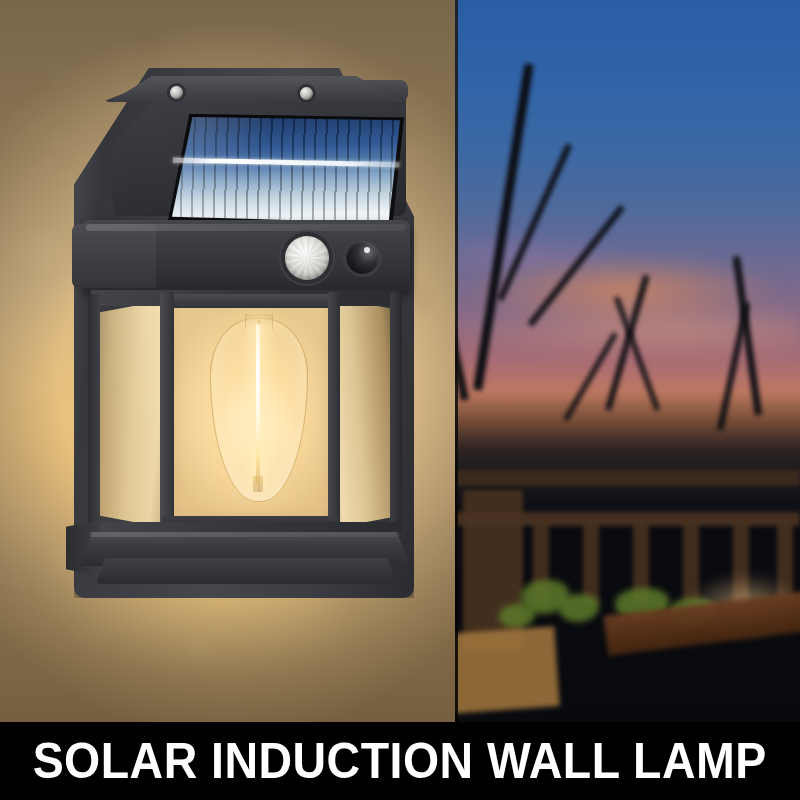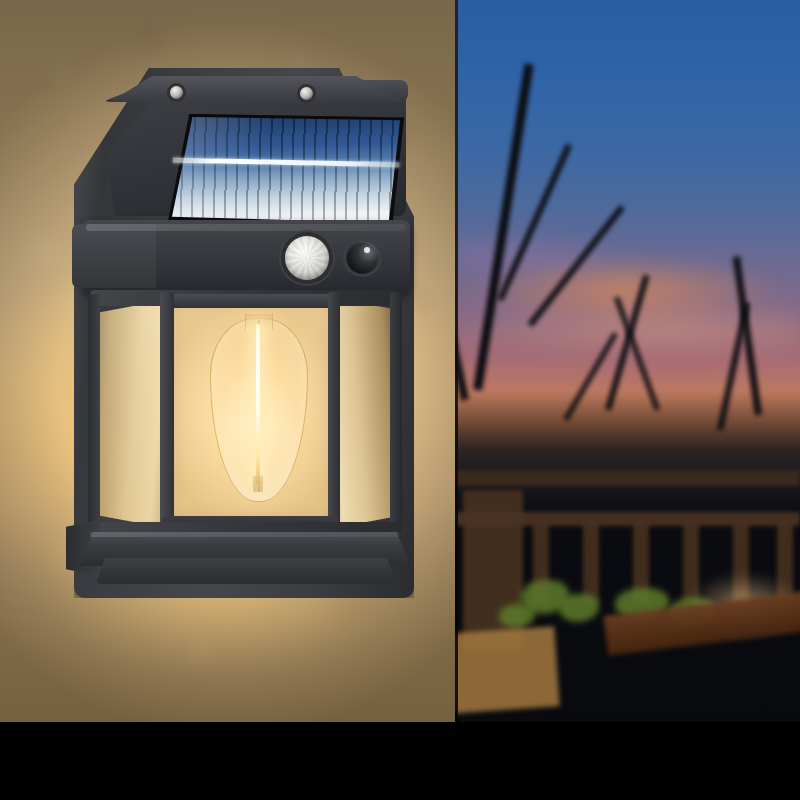--- a/index.html
+++ b/index.html
@@ -320,14 +320,17 @@
     <div class="leaf" style="left:44px;top:604px;width:36px;height:24px;"></div>
 
     <div class="table-glow"></div>
     <div class="table-top"></div>
     <div class="wicker"></div>
 
   </div>
 
   <div class="seam"></div>
 
+  <div id="banner">
+    <div id="banner-text">SOLAR INDUCTION WALL LAMP</div>
+  </div>
 
 </div>
 
 </body></html>

